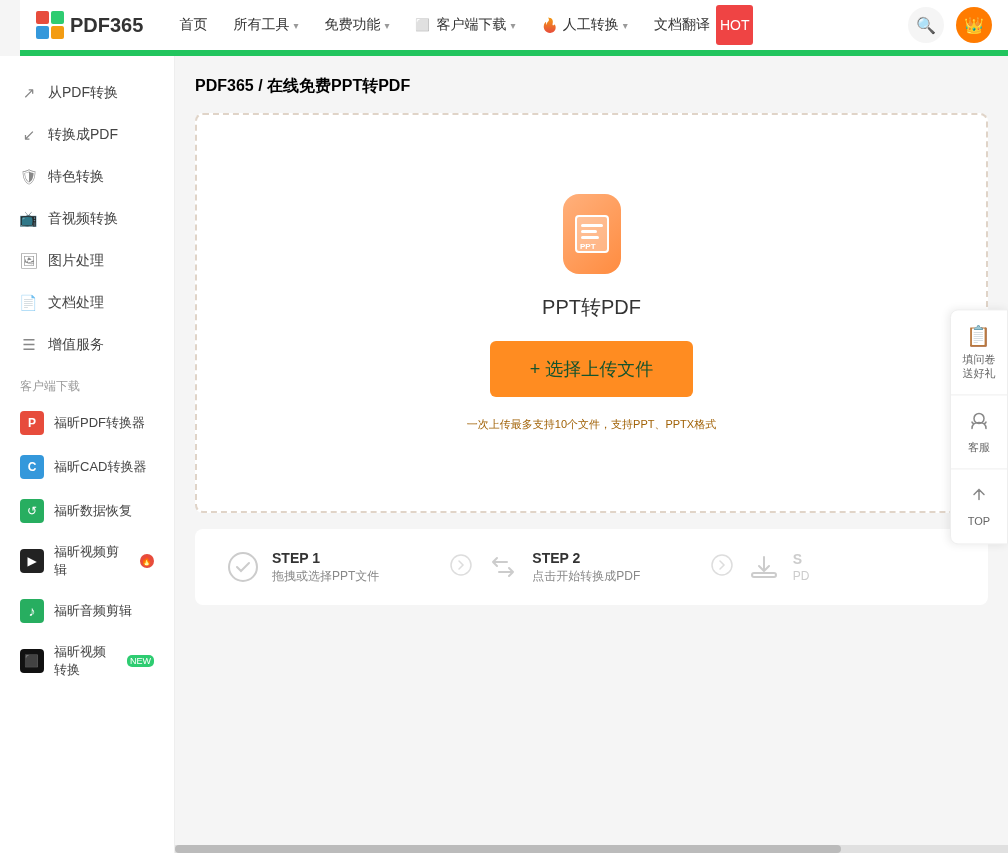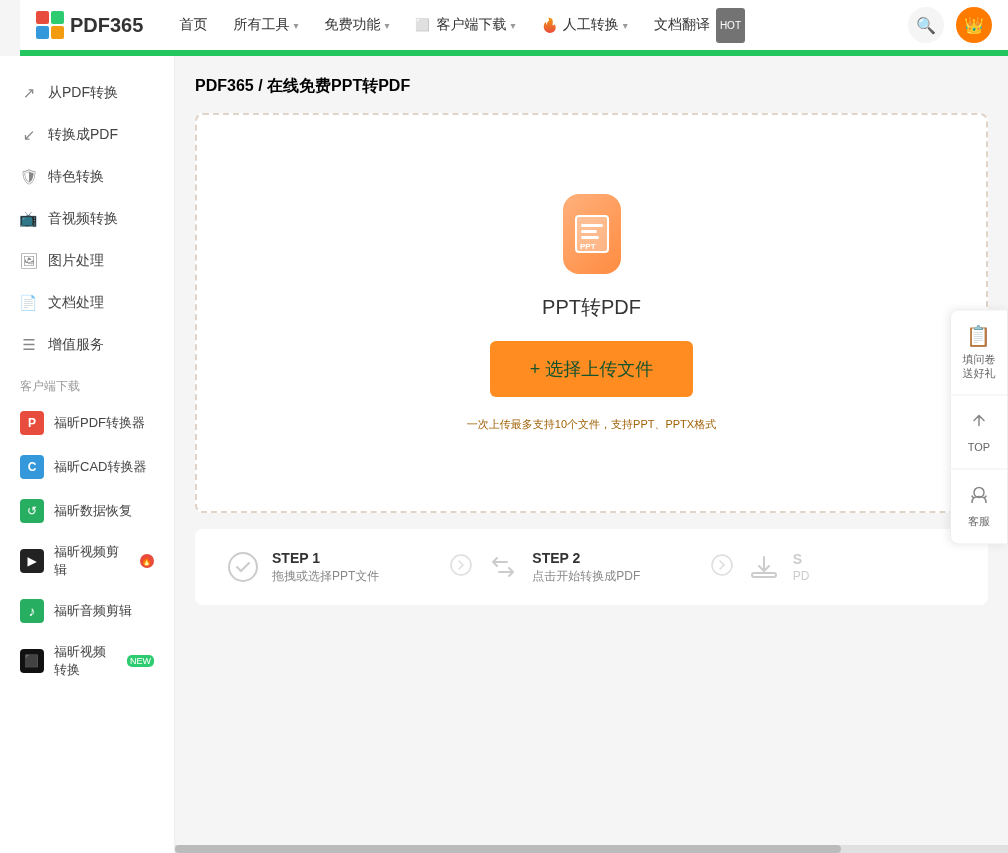--- a/index.html
+++ b/index.html
@@ -62,23 +62,23 @@
       font-size: 14px;
       cursor: pointer;
       border-radius: 4px;
       white-space: nowrap;
     }
     .nav-item .chevron {
       font-size: 10px;
       color: #999;
     }
     .hot-badge {
-      background: #737373;
+      background: #ef4444;
       color: #fff;
-      font-size: 10px;
+      font-size: 14px;
       padding: 12px 4px;
       border-radius: 3px;
       margin-left: 2px;
     }
     .header-icons {
       display: flex;
       align-items: center;
       gap: 12px;
       margin-left: auto;
     }
@@ -533,33 +533,33 @@
 </div>
 
 <div class="float-panel">
   <div class="float-item">
     <span class="float-item-icon">📋</span>
     <span class="float-item-label">填问卷<br>送好礼</span>
   </div>
   <div class="float-item">
     <span class="float-item-icon">
       <svg width="22" height="22" viewBox="0 0 22 22">
-          <path d="M11 16V6M11 6L6 11M11 6l5 5" stroke="#888" stroke-width="1.5" fill="none" stroke-linecap="round" stroke-linejoin="round"></path>
-        </svg>
-    </span>
-    <span class="float-item-label">TOP</span>
-  </div>
-  <div class="float-item">
-    <span class="float-item-icon">
-      <svg width="22" height="22" viewBox="0 0 22 22">
           <circle cx="11" cy="9" r="5" stroke="#888" stroke-width="1.5" fill="none"></circle>
           <path d="M4 19c0-4 3-6 7-6s7 2 7 6" stroke="#888" stroke-width="1.5" fill="none" stroke-linecap="round"></path>
           <path d="M4 12a2 2 0 0 0 2 2" stroke="#888" stroke-width="1.5" fill="none"></path>
           <path d="M18 12a2 2 0 0 1-2 2" stroke="#888" stroke-width="1.5" fill="none"></path>
         </svg>
     </span>
     <span class="float-item-label">客服</span>
   </div>
+  <div class="float-item">
+    <span class="float-item-icon">
+      <svg width="22" height="22" viewBox="0 0 22 22">
+          <path d="M11 16V6M11 6L6 11M11 6l5 5" stroke="#888" stroke-width="1.5" fill="none" stroke-linecap="round" stroke-linejoin="round"></path>
+        </svg>
+    </span>
+    <span class="float-item-label">TOP</span>
+  </div>
 </div>
 
 <div class="bottom-scroll">
   <div class="bottom-scroll-thumb"></div>
 </div>
 
 </body></html>

